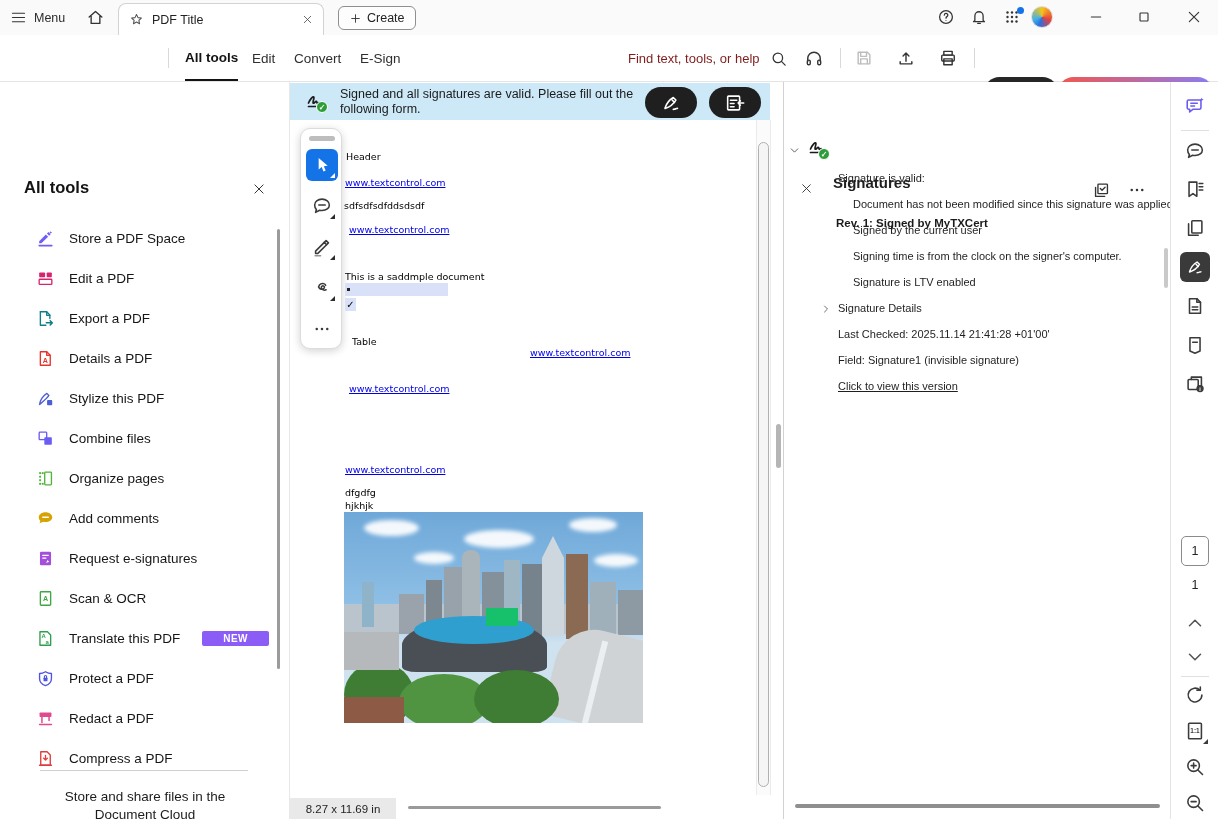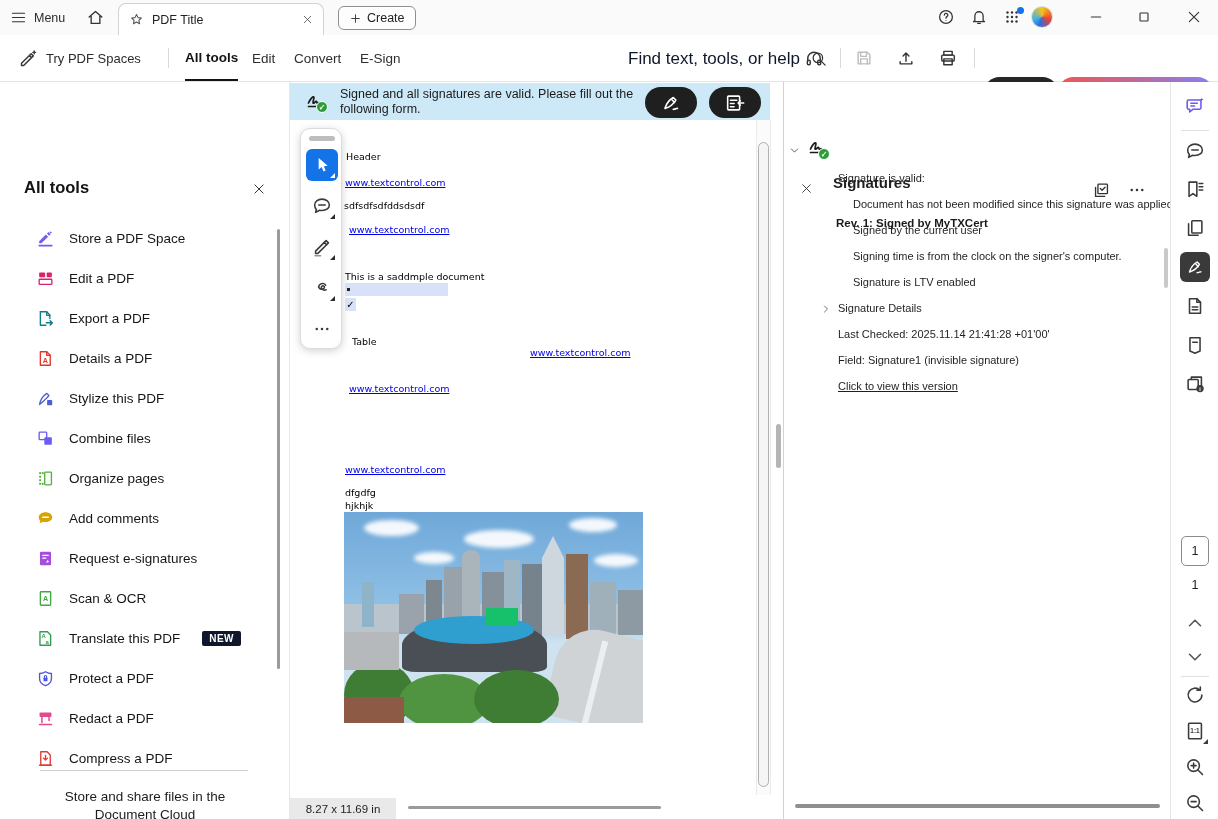--- a/index.html
+++ b/index.html
@@ -27,21 +27,21 @@
   #ask-ai-btn { left:1058px; top:42px; height:31px; border-radius:16px; background:linear-gradient(90deg,#F2564D,#8A7CF2); color:#fff; font-size:13px; font-weight:700; display:flex; align-items:center; gap:7px; padding:0 14px; }
 
   
   #left-panel { left:0; top:82px; width:290px; height:737px; background:#fff; }
   #left-border { left:289px; top:82px; width:1px; height:737px; background:#e8e8e8; }
   #tools-title { left:24px; top:96px; font-size:16.5px; font-weight:700; color:#131313; }
   .tool-item { position:relative; height:40px; display:flex; align-items:center; gap:14px; padding-left:36px; cursor:pointer; }
   .tool-item .t-icon { width:19px; height:19px; display:inline-flex; }
   .tool-item .t-icon svg { width:100%; height:100%; }
   .tool-item .t-label { font-size:13.5px; color:#161616; }
-  .new-badge { background:#0f172a; color:#fff; font-size:10px; font-weight:700; padding:2px 7px; border-radius:2px; margin-left:8px; letter-spacing:.4px; }
+  .new-badge { background:#8b5cf6; color:#fff; font-size:10px; font-weight:700; padding:2px 21px; border-radius:2px; margin-left:8px; letter-spacing:.4px; }
   #lp-divider { left:40px; top:688px; width:208px; height:1px; background:#cfcfcf; }
   #lp-footer { left:45px; top:706px; width:200px; text-align:center; font-size:13.5px; color:#1c1c1c; line-height:1.3; }
   #lp-scroll { left:277px; top:147px; width:3px; height:440px; background:#9b9b9b; border-radius:2px; }
 
   
   #banner { left:290px; top:83px; width:480px; height:37px; background:#CDE9F8; }
   #banner-text { left:340px; top:87px; width:316px; font-size:12.5px; line-height:1.22; color:#1b1b1b; }
   .banner-btn { position:absolute; top:87px; width:52px; height:31px; border-radius:16px; background:#1f1f1f; color:#fff; display:flex; align-items:center; justify-content:center; }
   #doc-page { left:290px; top:120px; width:466px; height:675px; background:#fff; }
   .doctext { position:absolute; font-family:"DejaVu Sans", sans-serif; font-size:9.5px; color:#000; white-space:nowrap; }
@@ -175,37 +175,28 @@
       </svg>
     </span>
   <span class="ico abs" style="left:1186px;top:9px;width:16px;height:16px;color:#333;">
       <svg viewBox="0 0 24 24" fill="none" stroke="currentColor" stroke-width="1.7" stroke-linecap="round" stroke-linejoin="round">
         <path d="M5 5l14 14M19 5 5 19"></path>
       </svg>
     </span>
 </div>
 
 <div id="toolbar" class="abs">
-  <div class="tb-item abs" style="left:18px;top:6px;">
-    <span class="ico" style="width:21px;height:21px;color:#3a3a3a;">
-        <svg viewBox="0 0 24 24" fill="none" stroke="currentColor" stroke-width="1.7" stroke-linecap="round" stroke-linejoin="round">
-          <path d="M4 17.5 13 8.5l2.5 2.5L6.5 20H4zM13 8.5l2-2 2.5 2.5-2 2"></path>
-          <path d="M18.5 3.5v3M17 5h3"></path>
-        </svg>
-      </span>
-    <span style="font-size:13px;">Try PDF Spaces</span>
-  </div>
   <div class="vdiv" style="left:168px;"></div>
   <div class="nav-tab active" style="left:185px;">All tools</div>
   <div class="nav-tab" style="left:252px;">Edit</div>
   <div class="nav-tab" style="left:294px;">Convert</div>
   <div class="nav-tab" style="left:360px;">E-Sign</div>
 
   <div class="tb-item abs" style="left:628px;top:6px;gap:10px;">
-    <span style="font-size:17px;color:#0f172a;">Find text, tools, or help</span>
+    <span style="font-size:13px;color:#7f1d1d;">Find text, tools, or help</span>
     <span class="ico" style="width:18px;height:18px;color:#333;">
         <svg viewBox="0 0 24 24" fill="none" stroke="currentColor" stroke-width="1.7" stroke-linecap="round" stroke-linejoin="round">
           <circle cx="10.5" cy="10.5" r="6.3"></circle>
           <path d="m15.2 15.2 5 5"></path>
         </svg>
       </span>
   </div>
   <span class="ico abs" style="left:804px;top:13px;width:20px;height:20px;color:#333;">
       <svg viewBox="0 0 24 24" fill="none" stroke="currentColor" stroke-width="1.7" stroke-linecap="round" stroke-linejoin="round">
         <path d="M4.5 16v-3.5a7.5 7.5 0 0 1 15 0V16"></path>

